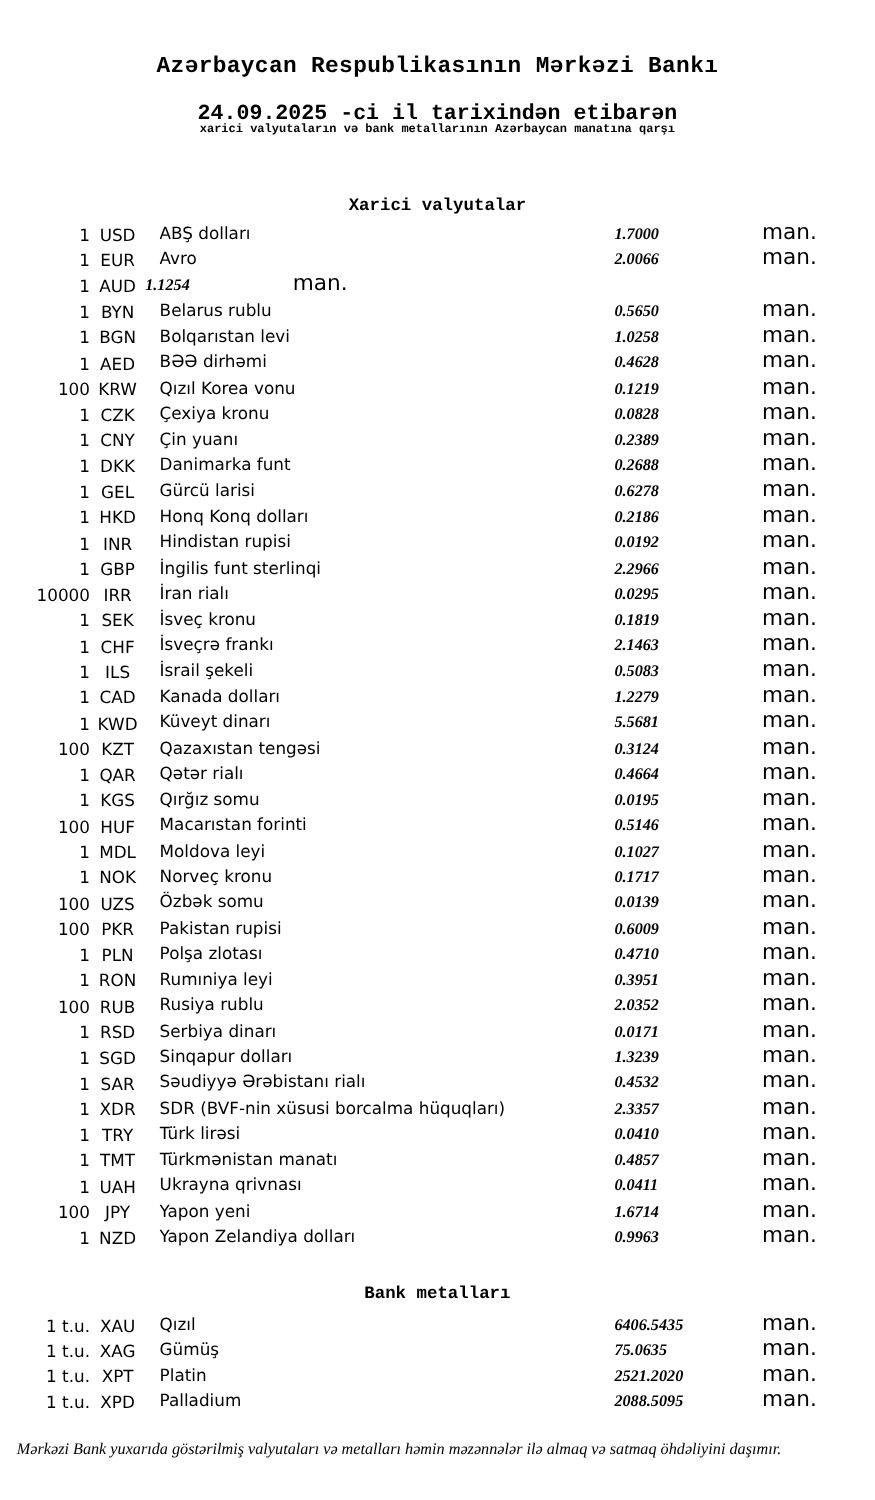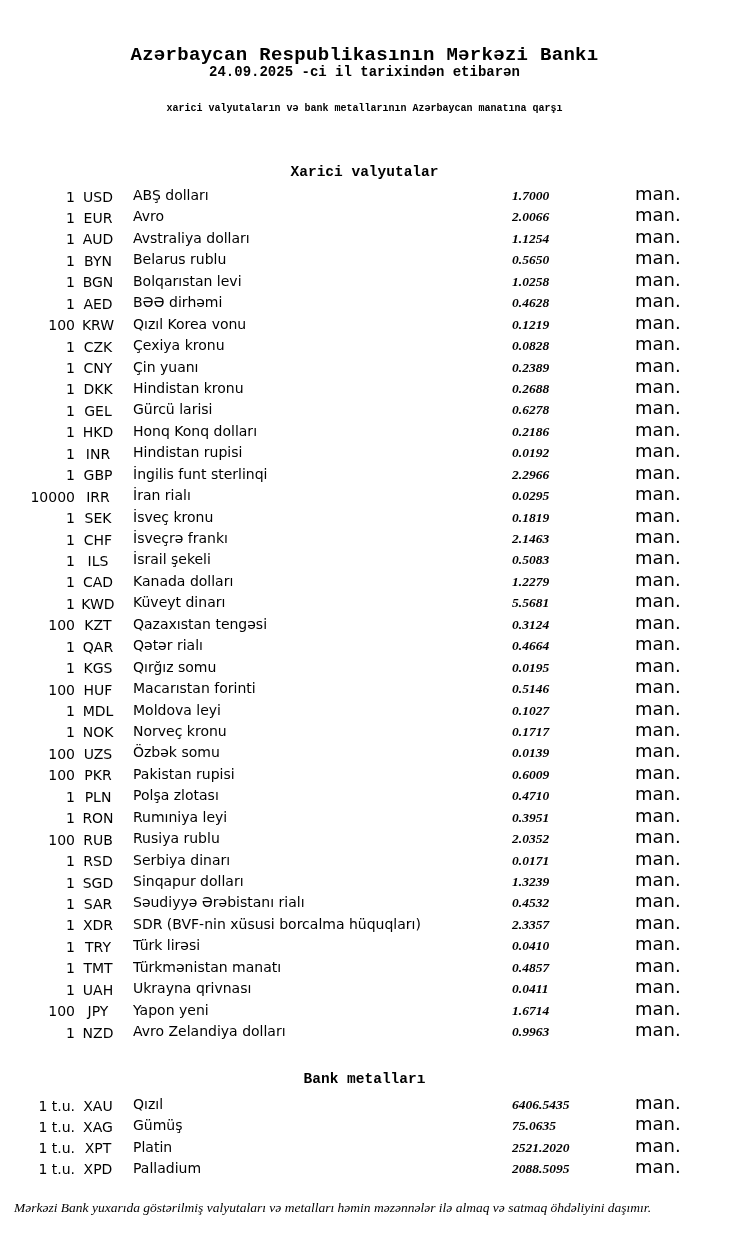--- a/index.html
+++ b/index.html
@@ -11,21 +11,21 @@
     overflow:hidden;
   }
   .center-line {
     position:absolute; left:0; right:0;
     text-align:center;
     font-family:Liberation Mono, monospace;
     font-weight:bold;
     white-space:nowrap;
   }
   #title        { top:42px;   font-size:19px;   line-height:26px; letter-spacing:0.3px; }
-  #date-line    { top:61px;   font-size:14px;   line-height:22px;text-align:center; }
+  #date-line    { top:84px;   font-size:18px;   line-height:22px;text-align:center; }
   #subtitle     { top:98px;   font-size:10px; line-height:22px; }
   #fx-heading   { top:161px;  font-size:14.5px; line-height:22px; }
   #metals-heading { top:1068px; font-size:14.5px; line-height:22px; }
 
   .rates-table { position:absolute; left:0; width:729px; }
   #fx-table     { top:183px; }
   #metals-table { top:1092px; }
 
   .row {
     display:flex; align-items:baseline;
@@ -75,21 +75,20 @@
     <span class="qty">1</span>
     <span class="code">EUR</span>
     <span class="name">Avro</span>
     <span class="rate">2.0066</span>
     <span class="unit">man.</span>
   </div>
 
   <div class="row">
     <span class="qty">1</span>
     <span class="code">AUD</span>
-    <span class="name">Avstraliya dolları</span>
     <span class="rate">1.1254</span>
     <span class="unit">man.</span>
   </div>
 
   <div class="row">
     <span class="qty">1</span>
     <span class="code">BYN</span>
     <span class="name">Belarus rublu</span>
     <span class="rate">0.5650</span>
     <span class="unit">man.</span>
@@ -131,21 +130,21 @@
     <span class="qty">1</span>
     <span class="code">CNY</span>
     <span class="name">Çin yuanı</span>
     <span class="rate">0.2389</span>
     <span class="unit">man.</span>
   </div>
 
   <div class="row">
     <span class="qty">1</span>
     <span class="code">DKK</span>
-    <span class="name">Hindistan kronu</span>
+    <span class="name">Danimarka funt</span>
     <span class="rate">0.2688</span>
     <span class="unit">man.</span>
   </div>
 
   <div class="row">
     <span class="qty">1</span>
     <span class="code">GEL</span>
     <span class="name">Gürcü larisi</span>
     <span class="rate">0.6278</span>
     <span class="unit">man.</span>
@@ -371,21 +370,21 @@
     <span class="qty">100</span>
     <span class="code">JPY</span>
     <span class="name">Yapon yeni</span>
     <span class="rate">1.6714</span>
     <span class="unit">man.</span>
   </div>
 
   <div class="row">
     <span class="qty">1</span>
     <span class="code">NZD</span>
-    <span class="name">Avro Zelandiya dolları</span>
+    <span class="name">Yapon Zelandiya dolları</span>
     <span class="rate">0.9963</span>
     <span class="unit">man.</span>
   </div>
 </div>
 
 <div id="metals-heading" class="center-line">Bank metalları</div>
 <div id="metals-table" class="rates-table">
   <div class="row">
     <span class="qty">1 t.u.</span>
     <span class="code">XAU</span>

